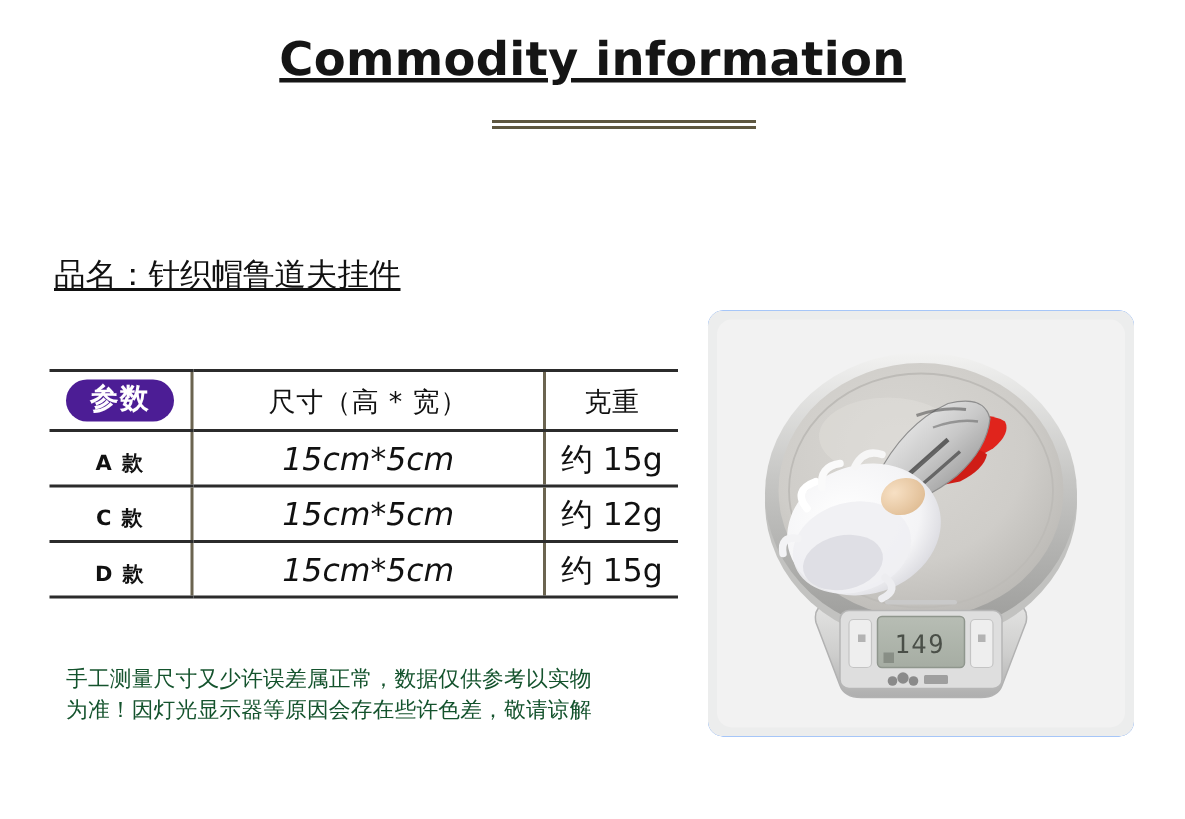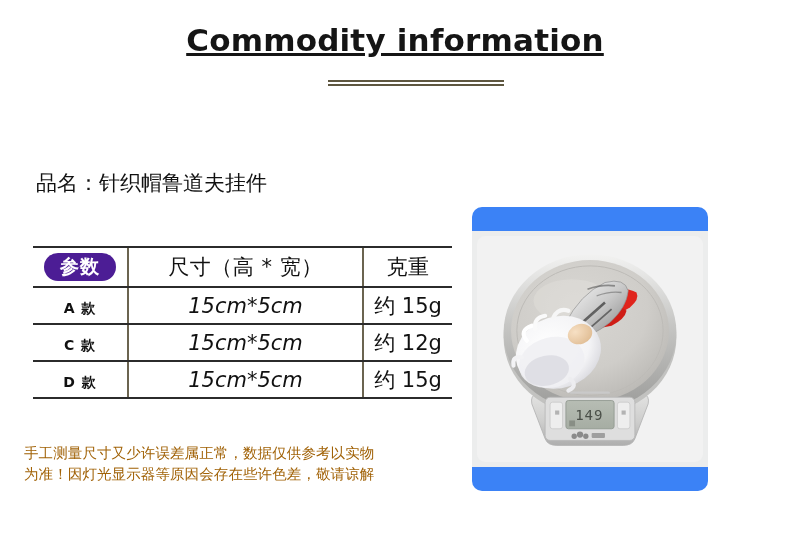--- a/index.html
+++ b/index.html
@@ -54,20 +54,21 @@
     color: #141414;
     white-space: nowrap;
   }
 
   
   .spec-lines {
     position: absolute;
     left: 36px;
     top: 168px;
     width: 420px;
+    text-decoration: underline;
   }
   .spec-line {
     font-size: 21px;
     line-height: 30px;
     color: #111111;
     white-space: nowrap;
     font-weight: 500;
   }
 
   
@@ -106,47 +107,47 @@
     background: #4c1d95;
     color: #ffffff;
     font-size: 19px;
     font-weight: 700;
     border-radius: 14px;
     padding: 3px 16px 4px 16px;
     line-height: 21px;
     letter-spacing: 1px;
   }
   .head-text {
-    font-size: 21px;
+    font-size: 18px;
     font-weight: 500;
     letter-spacing: 0.5px;
     text-align: center;
   }
   .cell-model { font-size: 14px; letter-spacing: 1px; font-weight: bold; }
   .cell-size  { font-size: 21px; font-style: italic; }
   .cell-weight{ font-size: 21px; }
 
   
   .footnote {
     position: absolute;
-    left: 24px;
+    left: 44px;
     top: 443px;
     width: 424px;
     font-size: 14.5px;
     line-height: 21px;
-    color: #a16207;
+    color: #14532d;
     letter-spacing: 0.1px;
   }
 
   
   .photo {
     position: absolute;
     left: 472px;
     top: 207px;
-    width: 236px;
+    width: 284px;
     height: 284px;
     border-radius: 10px;
     background: #3b82f6;
     overflow: hidden;
   }
   .photo svg { display: block; width: 100%; height: 100%; }
 </style>
 </head>
 <body>
 

